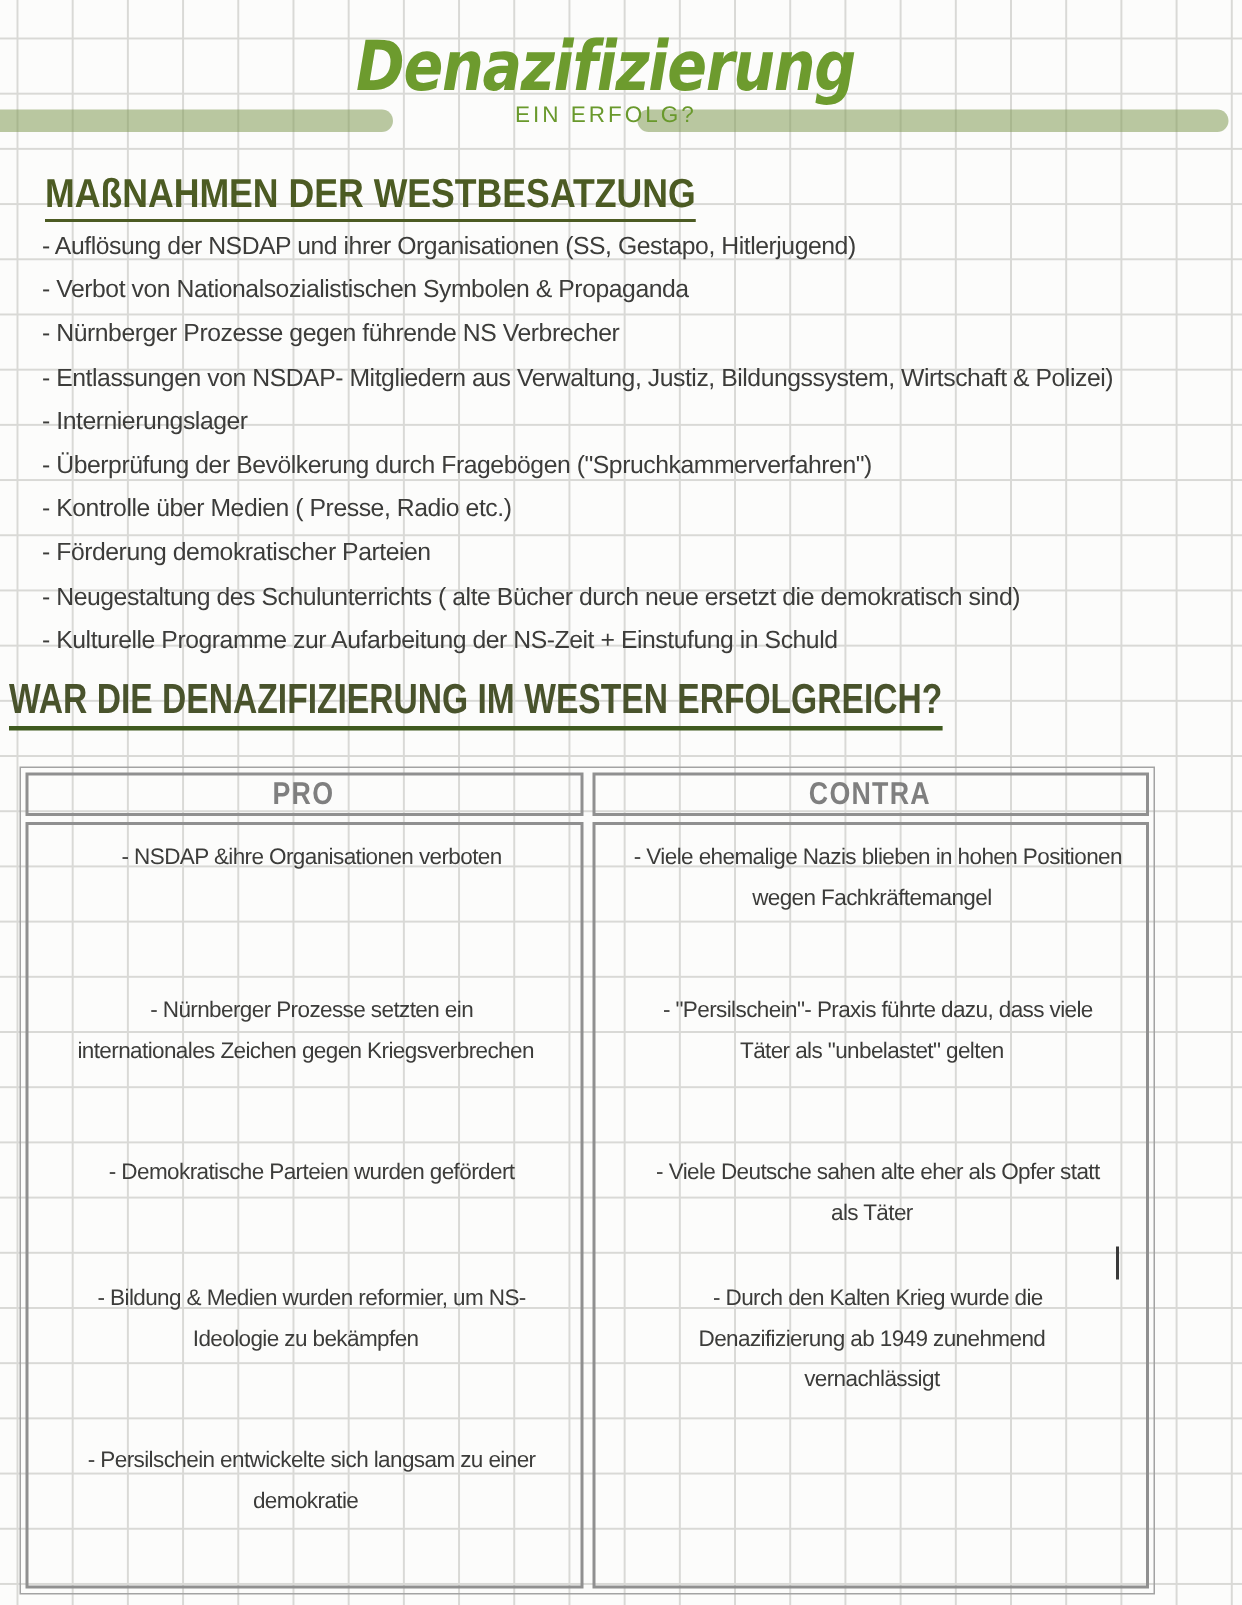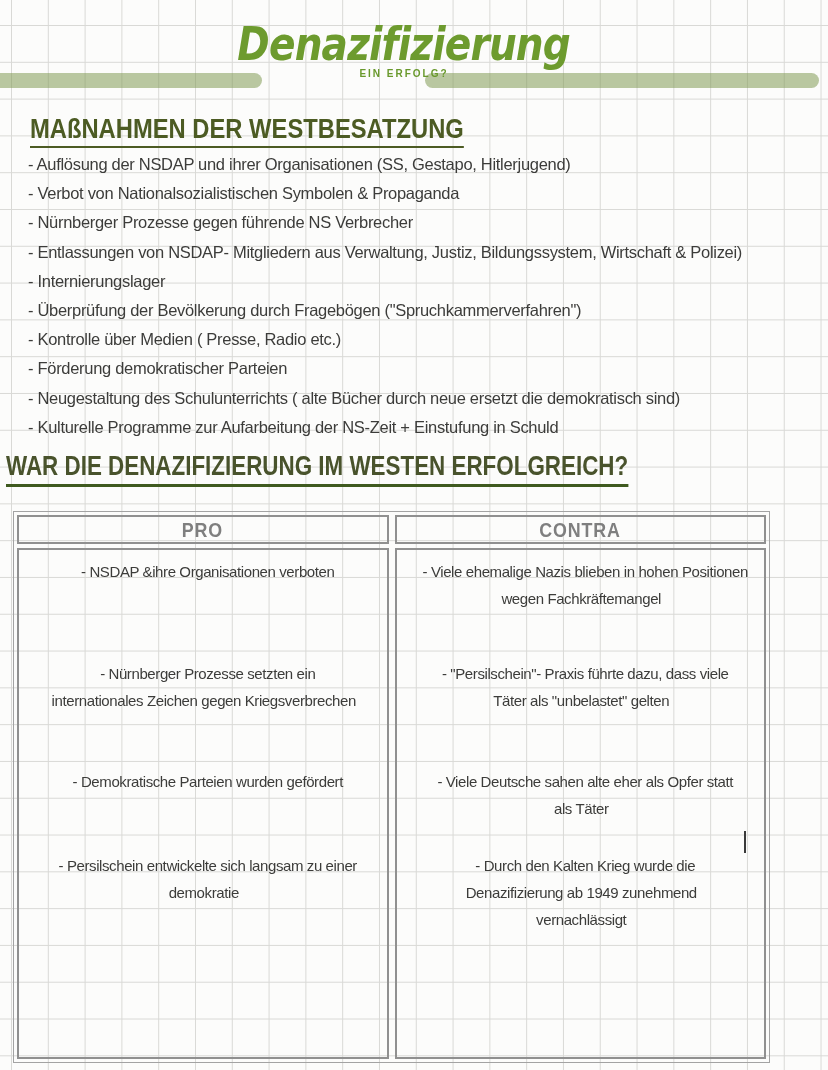--- a/index.html
+++ b/index.html
@@ -38,21 +38,21 @@
     font-family:"DejaVu Sans",sans-serif;
     font-style:italic;font-weight:bold;
     font-size:46px;line-height:52px;
     color:#6d9b2e;
     transform:scaleX(0.85);
     transform-origin:center;
     letter-spacing:-1px;
   }
   .sub-title{
     margin-top:-2px;
-    font-size:10px;font-weight:bold;
+    font-size:15px;font-weight:normal;
     letter-spacing:2px;
     color:#69992c;
   }
   
   .h-measures{
     position:absolute;left:30px;top:114px;margin:0;
     font-size:27px;font-weight:bold;line-height:30px;
     color:#4c5b23;
     transform:scaleX(0.88);transform-origin:left;
     white-space:nowrap;
@@ -170,20 +170,22 @@
       <div class="pc-head-cell">
         <span>CONTRA</span>
       </div>
     </div>
     <div class="pc-body">
       <div class="pc-col">
         <div class="pc-cell r1">- NSDAP &amp;ihre Organisationen verboten</div>
         <div class="pc-cell r2">- Nürnberger Prozesse setzten ein
 internationales Zeichen gegen Kriegsverbrechen</div>
         <div class="pc-cell r3">- Demokratische Parteien wurden gefördert</div>
+        <div class="pc-cell r4">- Bildung &amp; Medien wurden reformier, um NS-
+Ideologie zu bekämpfen</div>
         <div class="pc-cell r5">- Persilschein entwickelte sich langsam zu einer
 demokratie</div>
       </div>
       <div class="pc-col">
         <div class="pc-cell r1">- Viele ehemalige Nazis blieben in hohen Positionen
 wegen Fachkräftemangel</div>
         <div class="pc-cell r2">- "Persilschein"- Praxis führte dazu, dass viele
 Täter als "unbelastet" gelten</div>
         <div class="pc-cell r3">- Viele Deutsche sahen alte eher als Opfer statt
 als Täter</div>

